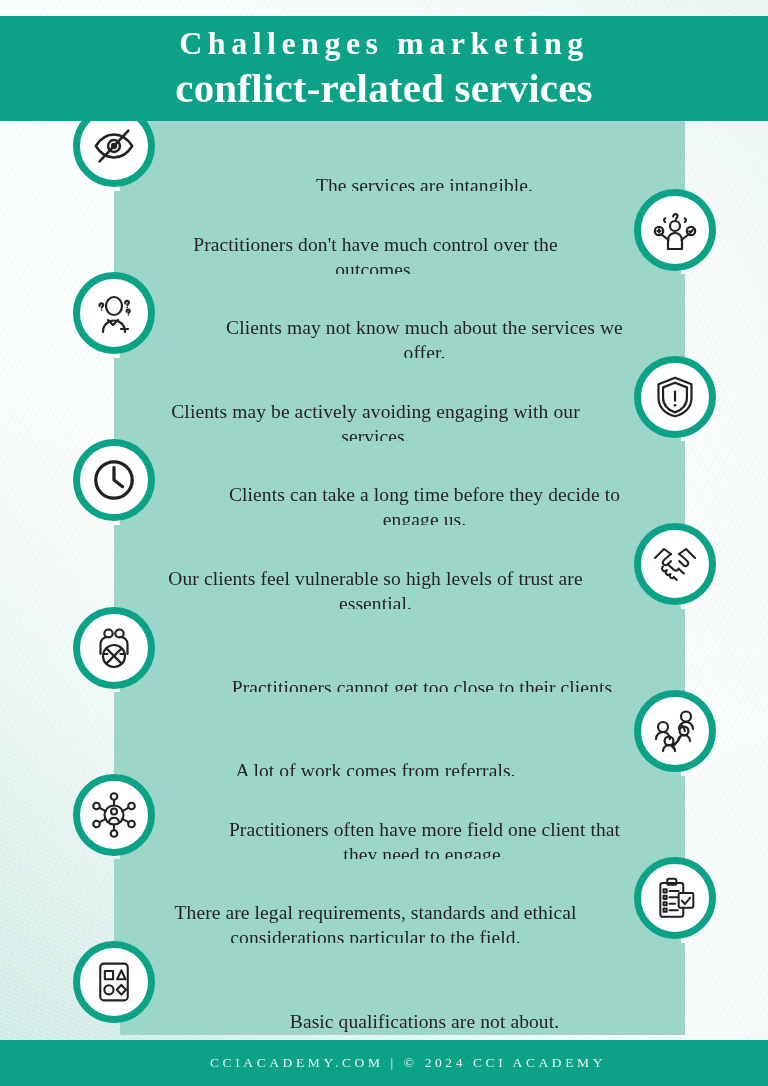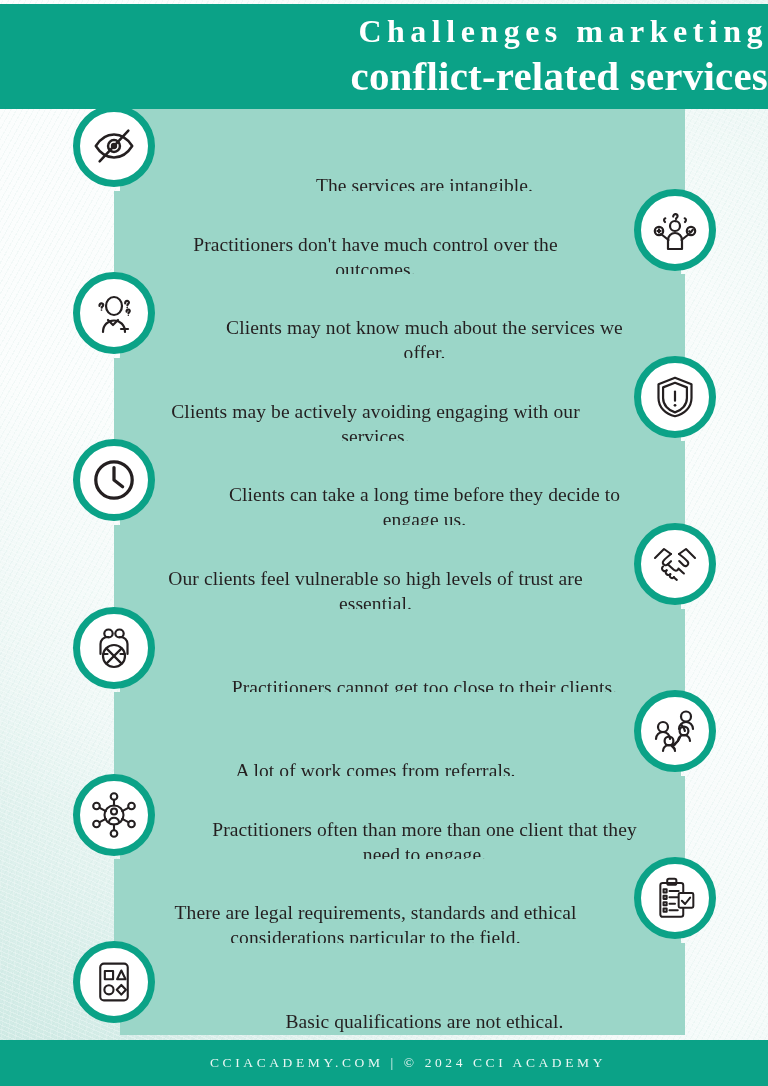--- a/index.html
+++ b/index.html
@@ -38,27 +38,27 @@
     opacity: .5;
     background-image:
       repeating-linear-gradient(23deg, rgba(255,255,255,.55) 0 1px, rgba(255,255,255,0) 1px 4px),
       repeating-linear-gradient(-61deg, rgba(190,224,217,.32) 0 1px, rgba(255,255,255,0) 1px 5px),
       repeating-linear-gradient(95deg, rgba(255,255,255,.35) 0 1px, rgba(255,255,255,0) 1px 7px);
   }
 
   
   header.banner {
     position: absolute;
-    left: 0; top: 4px;
+    left: 0; top: 16px;
     width: 768px;
     height: 105px;
     background: #0ba287;
     display: flex;
     flex-direction: column;
-    align-items: flex-end;
+    align-items: center;
     justify-content: center;
     z-index: 5;
   }
   .title-line1 {
     color: #ffffff;
     font-size: 32px;
     font-weight: 700;
     letter-spacing: 5.5px;
     line-height: 1.22;
     white-space: nowrap;
@@ -355,21 +355,21 @@
             <path d="M24.2 37.2 21 39.2l2.6 2.7"></path>
             <path d="M30.5 18c2 2.2 3 4 3.4 6"></path>
           </svg>
         </span>
       </div>
     </div>
 
     <div class="row left">
       <div class="chevron"></div>
       <div class="bar">
-        <div class="bar-text">Practitioners often than more than one client that they need to engage.</div>
+        <div class="bar-text">Practitioners often have more field one client that they need to engage.</div>
       </div>
       <div class="badge">
         <span>
           <svg width="48" height="48" viewBox="0 0 48 48" fill="none" stroke="#241f20" stroke-width="2.1" stroke-linecap="round" stroke-linejoin="round">
             <circle cx="24" cy="24" r="9.5"></circle>
             <circle cx="24" cy="20.5" r="3"></circle>
             <path d="M19 30.5a5.2 5.2 0 0 1 10 0"></path>
             <circle cx="24" cy="5.5" r="3.3"></circle>
             <circle cx="24" cy="42.5" r="3.3"></circle>
             <circle cx="6.5" cy="15" r="3.3"></circle>
@@ -408,21 +408,21 @@
             <rect x="28" y="18" width="16" height="16" rx="1.5" fill="#ffffff"></rect>
             <path d="M31.5 26.4 35 30l5.5-7"></path>
           </svg>
         </span>
       </div>
     </div>
 
     <div class="row left">
       <div class="chevron"></div>
       <div class="bar">
-        <div class="bar-text">Basic qualifications are not ethical.</div>
+        <div class="bar-text">Basic qualifications are not about.</div>
       </div>
       <div class="badge">
         <span>
           <svg width="44" height="46" viewBox="0 0 48 48" fill="none" stroke="#241f20" stroke-width="2.3" stroke-linecap="round" stroke-linejoin="round">
             <rect x="9" y="4" width="30" height="40" rx="4"></rect>
             <rect x="14" y="12" width="9" height="9"></rect>
             <path d="M32 11.5 36.6 21h-9.2z"></path>
             <circle cx="18.5" cy="32.5" r="5"></circle>
             <path d="M32 27.2 37 32.5 32 37.8 27 32.5z"></path>
           </svg>

